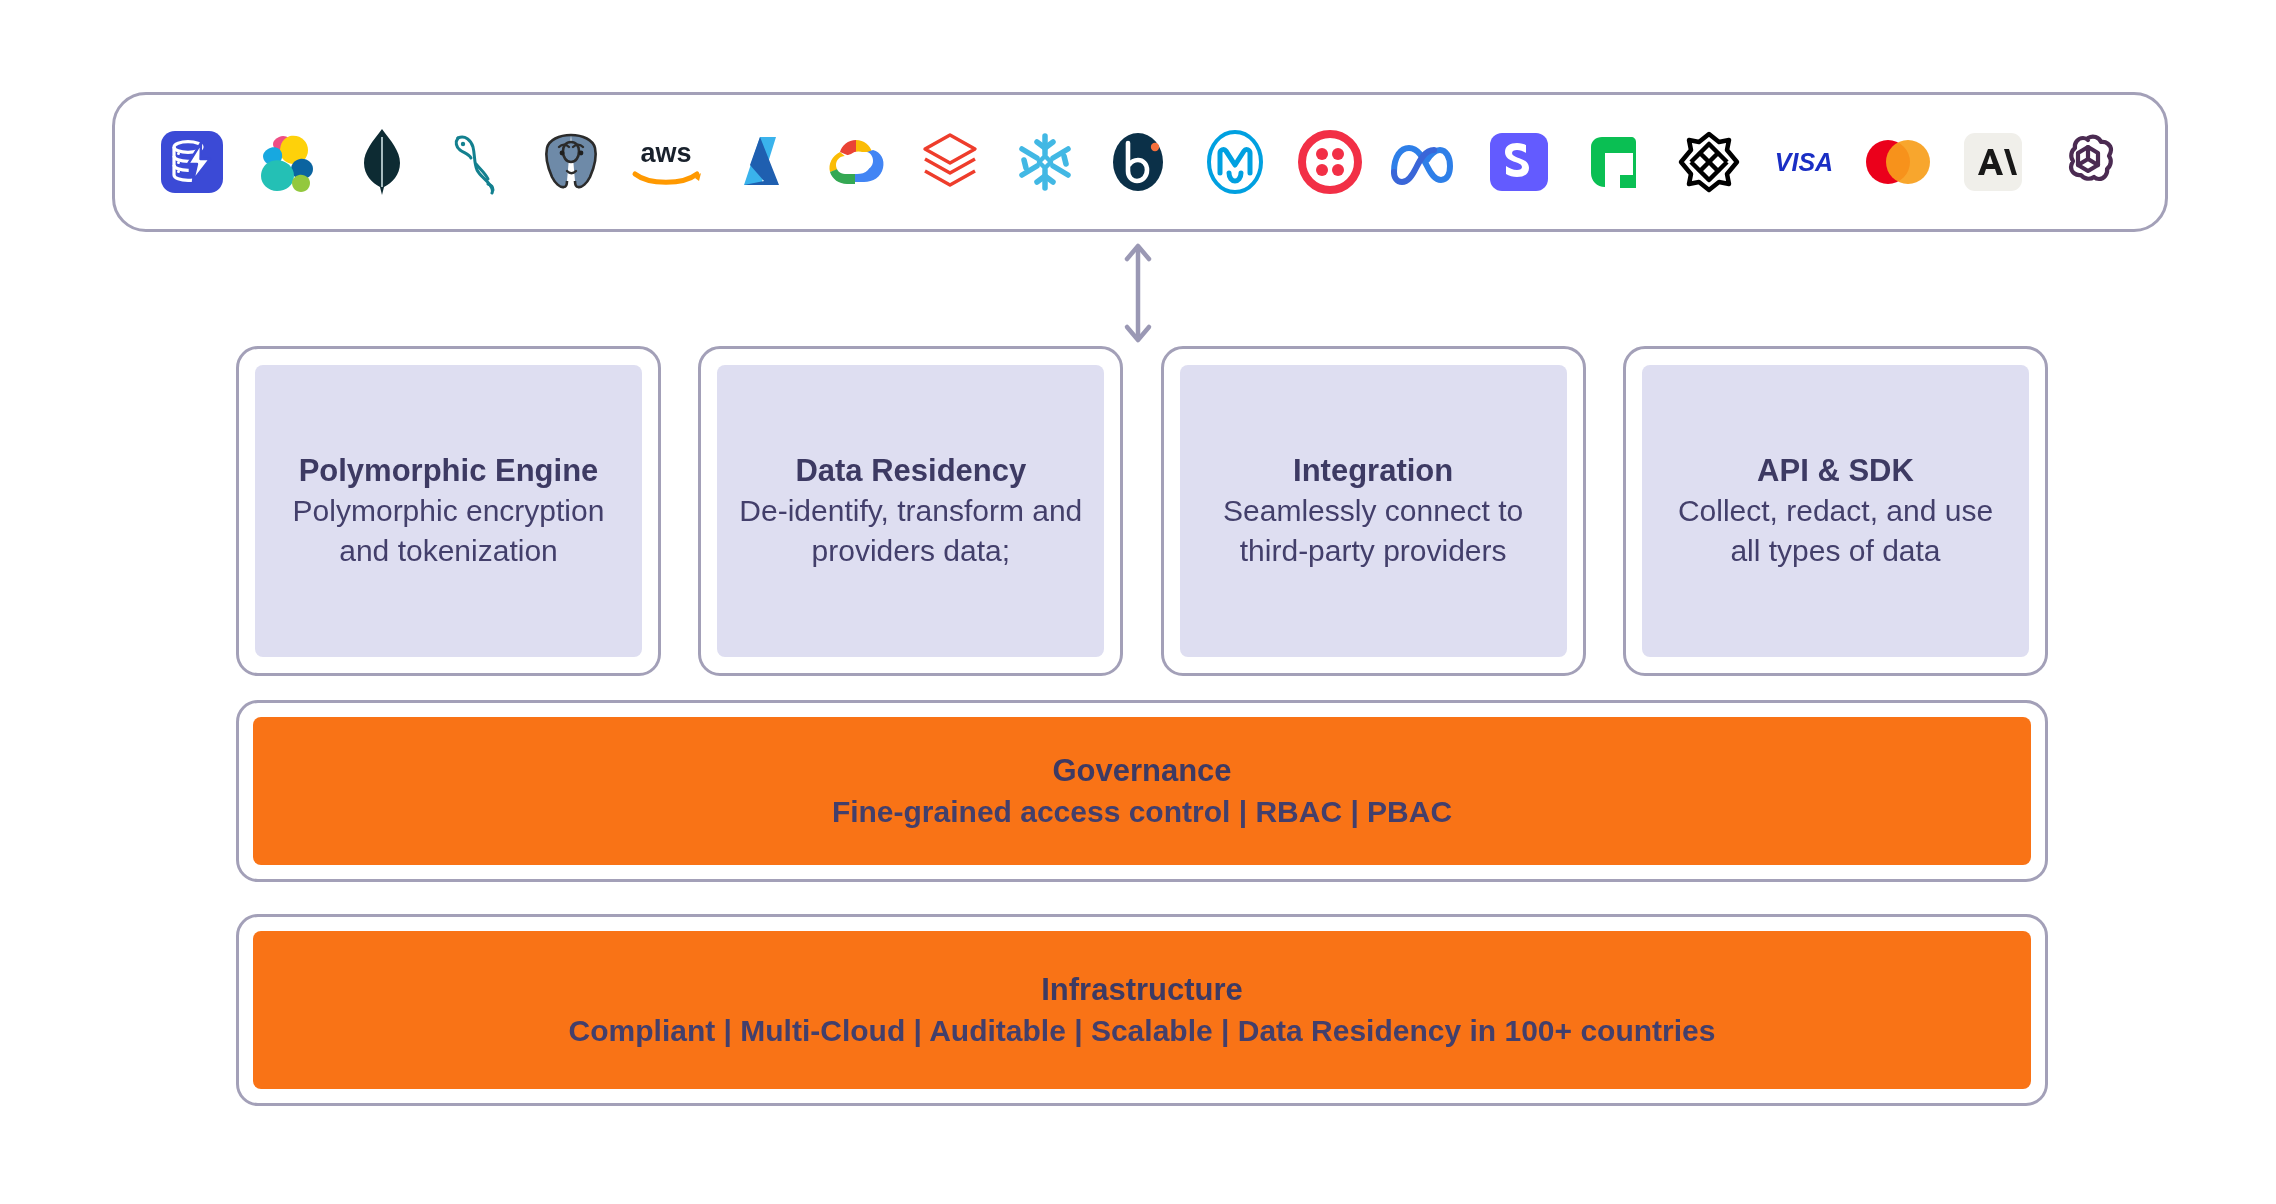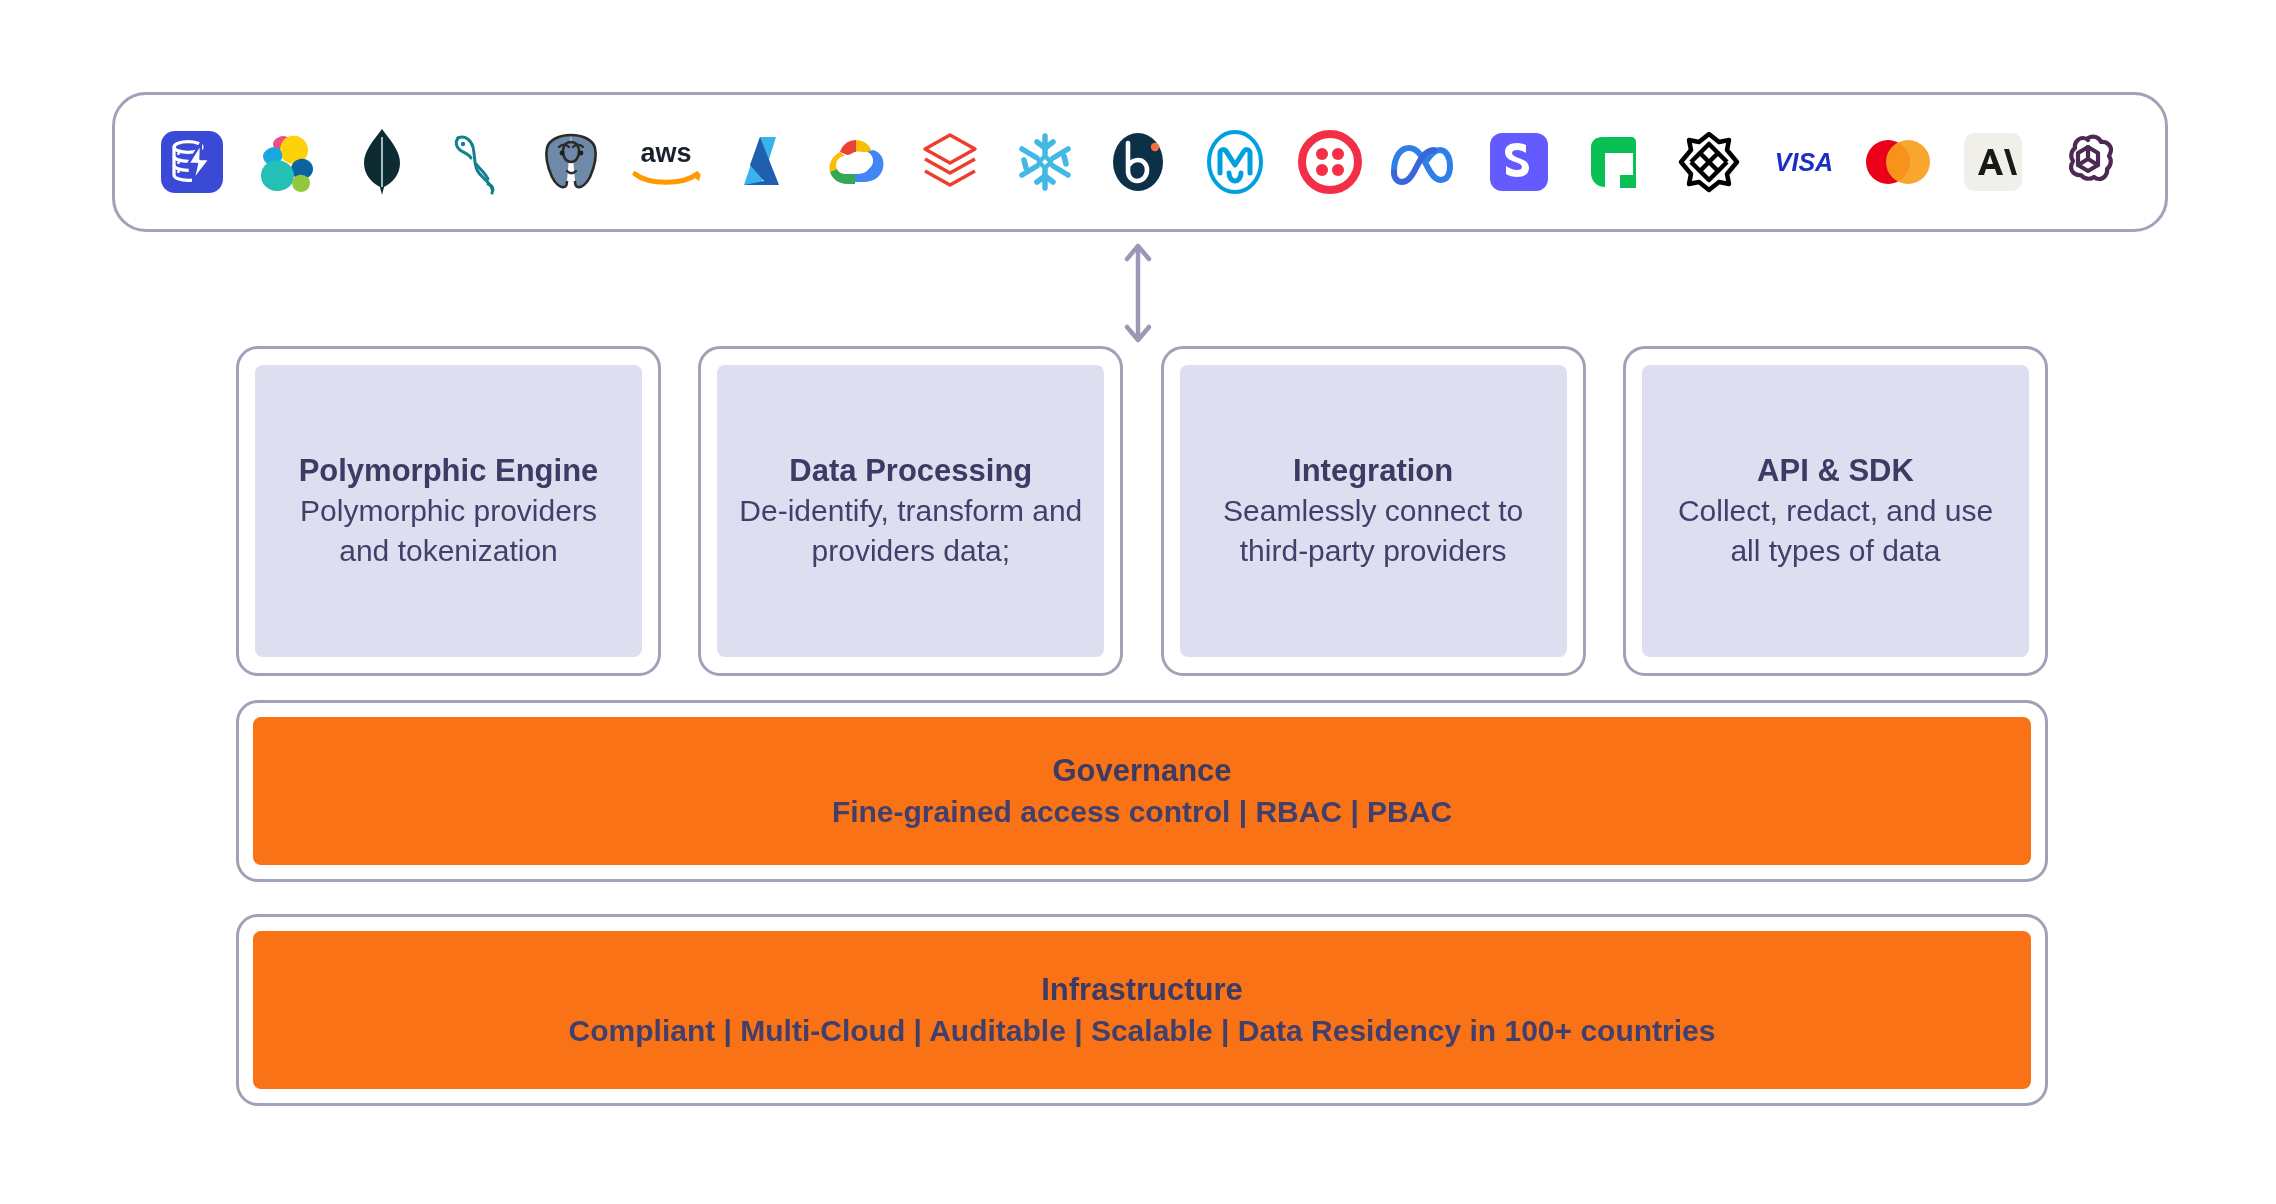--- a/index.html
+++ b/index.html
@@ -364,27 +364,27 @@
       <path d="M11 19 L22 6 L33 19" stroke="#9a98b4" stroke-width="4.5" fill="none" stroke-linecap="round" stroke-linejoin="round"></path>
       <path d="M11 87 L22 100 L33 87" stroke="#9a98b4" stroke-width="4.5" fill="none" stroke-linecap="round" stroke-linejoin="round"></path>
     </svg>
   </div>
 
   <div class="cards">
 
     <div class="card">
       <div class="card-inner">
         <div class="card-title">Polymorphic Engine</div>
-        <div class="card-desc">Polymorphic providers and tokenization</div>
+        <div class="card-desc">Polymorphic encryption and tokenization</div>
       </div>
     </div>
 
     <div class="card">
       <div class="card-inner">
-        <div class="card-title">Data Processing</div>
+        <div class="card-title">Data Residency</div>
         <div class="card-desc">De-identify, transform and providers data;</div>
       </div>
     </div>
 
     <div class="card">
       <div class="card-inner">
         <div class="card-title">Integration</div>
         <div class="card-desc">Seamlessly connect to third-party providers</div>
       </div>
     </div>

